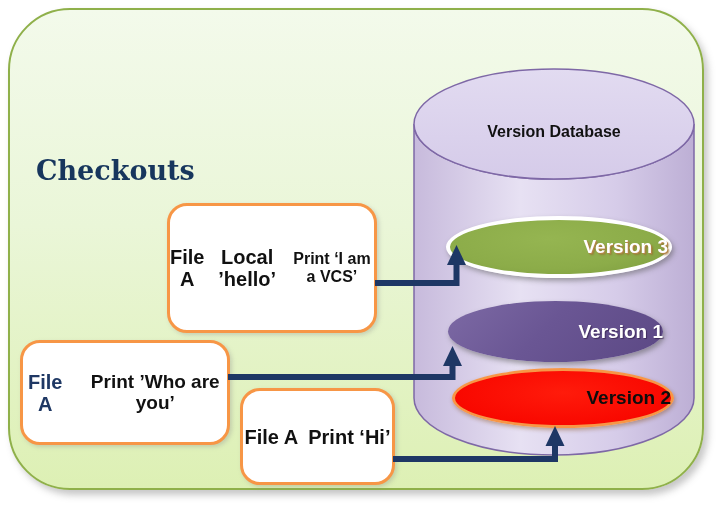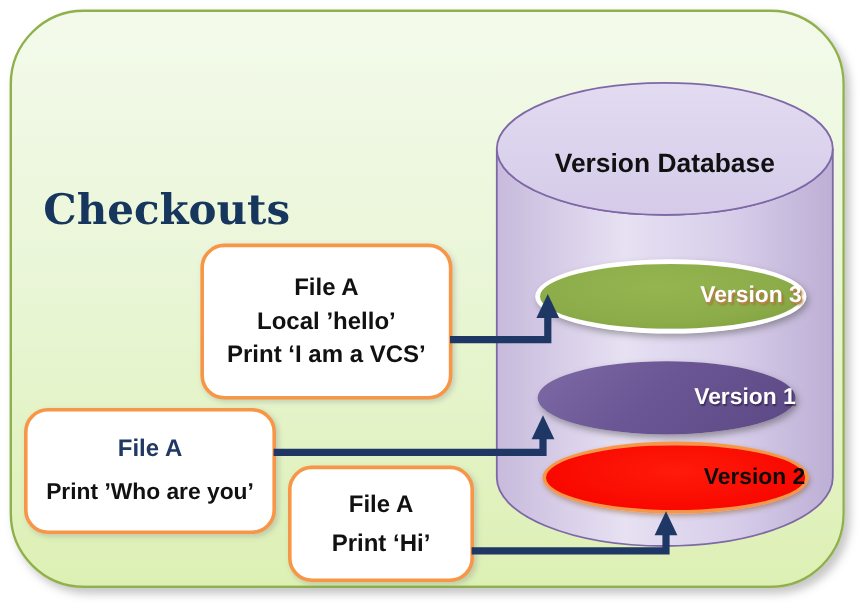--- a/index.html
+++ b/index.html
@@ -15,26 +15,26 @@
     box-sizing:border-box;
   }
   .title{
     position:absolute;left:60px;top:30px;width:560px;text-align:center;
     font-family:"DejaVu Serif","Liberation Serif",serif;font-weight:bold;
     font-size:30px;color:#17365D;letter-spacing:1px;
   }
   .checkouts{
     position:absolute;left:36px;top:155px;
     font-family:"DejaVu Serif","Liberation Serif",serif;font-weight:bold;
-    font-size:35px;color:#17365D;text-align:right;
+    font-size:27px;color:#17365D;text-align:right;
   }
   .layer-svg{position:absolute;left:0;top:0;pointer-events:none;}
   .db-label{
     position:absolute;left:444px;top:123px;width:220px;text-align:center;
-    font-size:22px;font-weight:bold;color:#111111;
+    font-size:16px;font-weight:bold;color:#111111;
   }
   .v-ellipse{
     position:absolute;border-radius:50%;display:flex;
     align-items:center;justify-content:flex-end;box-sizing:border-box;
     font-size:19px;font-weight:bold;
   }
   .v3{
     left:446px;top:216px;width:226px;height:62px;
     border:4px solid #ffffff;
     background:radial-gradient(ellipse at 45% 35%,#95B551 0%,#8CAC49 60%,#7C9C3E 100%);
@@ -51,28 +51,28 @@
     left:452px;top:368px;width:222px;height:60px;
     border:3px solid #F79646;
     background:radial-gradient(ellipse at 50% 40%,#FF1B0B 0%,#F90800 70%,#E90600 100%);
     box-shadow:1px 2px 4px rgba(120,60,0,0.4);
     color:#0d0d0d;
   }
   .file-box{
     position:absolute;background:#ffffff;border:3px solid #F79646;
     border-radius:20px;box-sizing:border-box;
     box-shadow:2px 2px 4px rgba(140,140,140,0.35);
-    display:flex;flex-direction:column;align-items:center;justify-content:center;
+    display:flex;flex-direction:row;align-items:center;justify-content:center;
     text-align:center;color:#111111;font-weight:bold;
   }
   .box1{left:167px;top:203px;width:210px;height:130px;gap:6px;}
   .box2{left:20px;top:340px;width:210px;height:105px;gap:16px;}
   .box3{left:240px;top:388px;width:155px;height:97px;gap:10px;}
   .line-lg{font-size:20px;line-height:1.1;}
-  .line-sm{font-size:20px;line-height:1.1;}
+  .line-sm{font-size:16px;line-height:1.1;}
   .line-md{font-size:19px;line-height:1.1;}
   .navy{color:#1F3864;}
 </style>
 </head>
 <body>
 
 <div class="canvas">
 
   <div class="container"></div>
 

